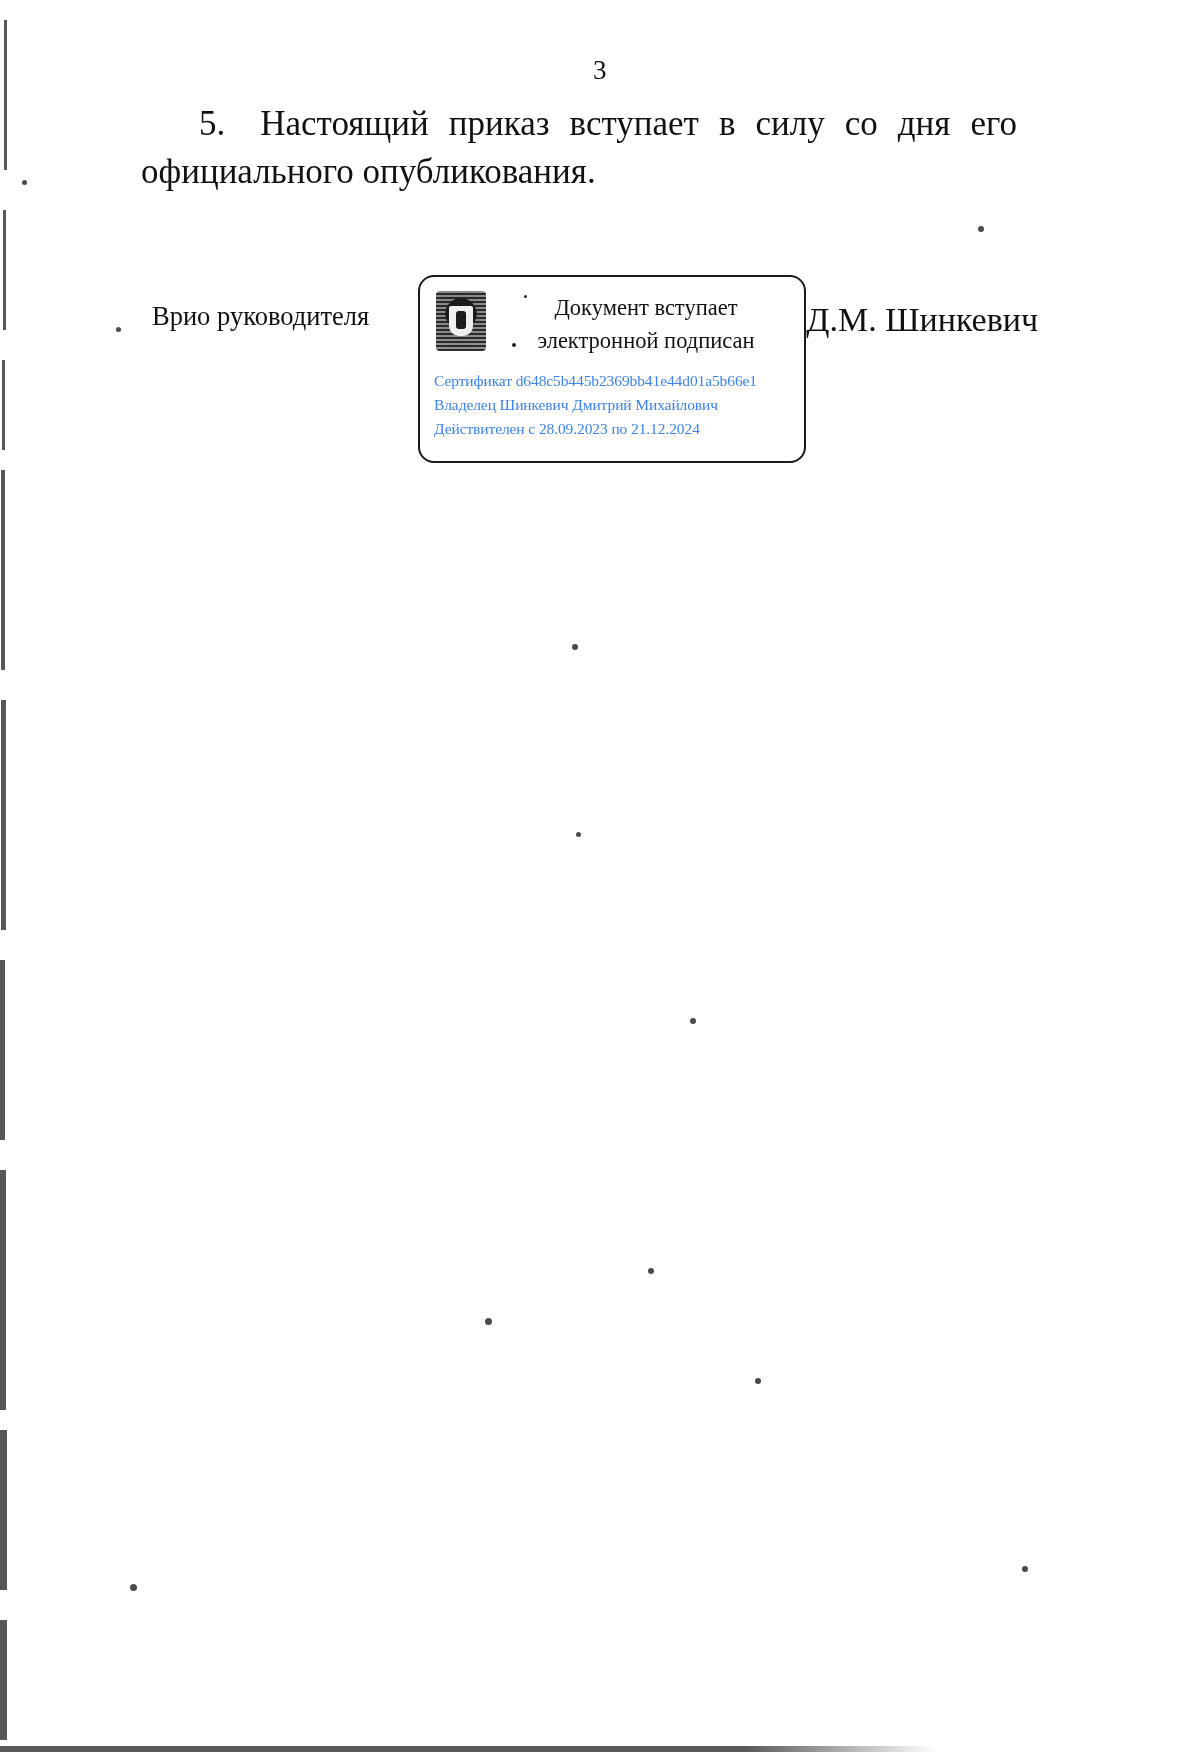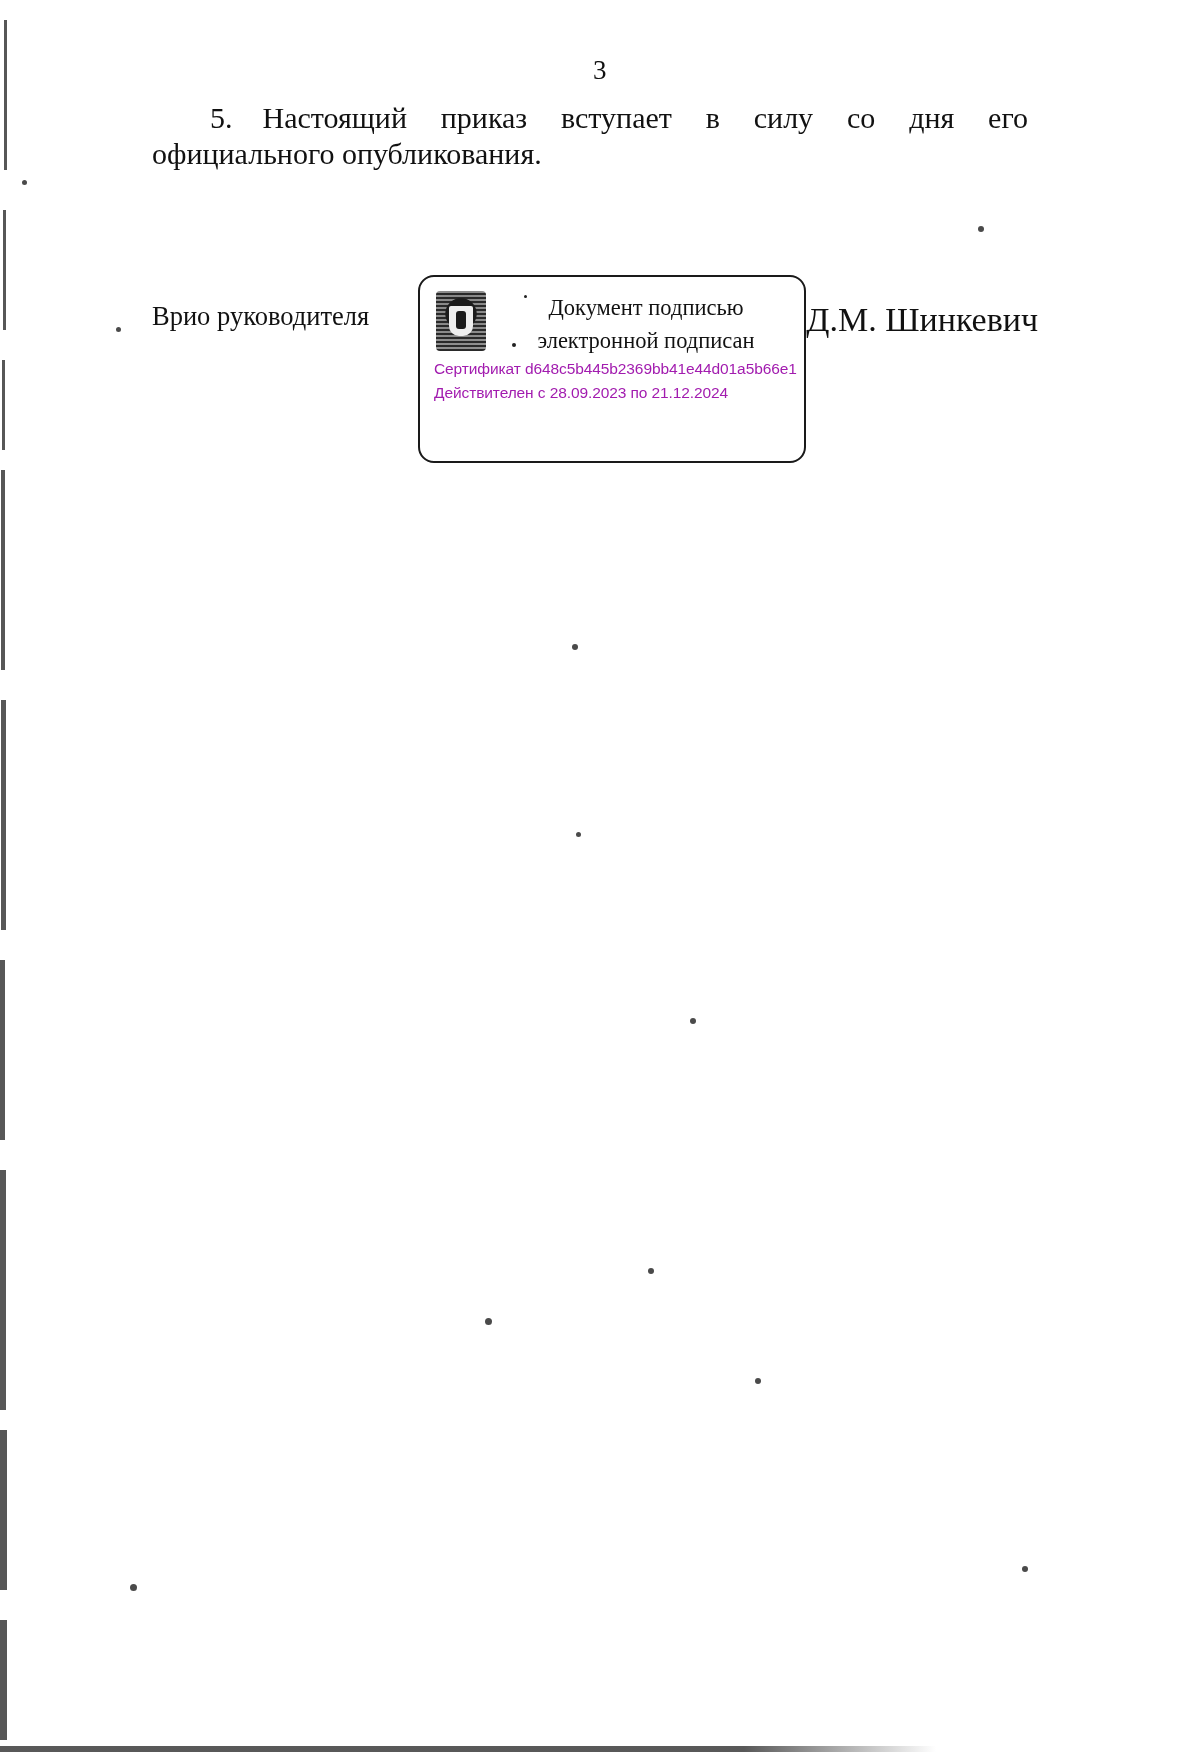--- a/index.html
+++ b/index.html
@@ -59,25 +59,25 @@
     left: 0;
     width: 1200px;
     text-align: center;
     font-size: 27px;
     letter-spacing: .5px;
   }
 
   
   .para {
     position: absolute;
-    left: 152px;
+    left: 141px;
     top: 100px;
     width: 876px;
-    font-size: 30px;
-    line-height: 36px;
+    font-size: 35px;
+    line-height: 48px;
     text-align: justify;
     text-indent: 58px;
   }
 
   
   .sig-row {
     position: absolute;
     left: 152px;
     top: 295px;
     width: 886px;
@@ -167,26 +167,26 @@
     left: 92px;
     top: 66px;
     width: 4px;
     height: 4px;
     background: #222;
     border-radius: 50%;
   }
   .stamp-details {
     position: absolute;
     left: 14px;
-    top: 80px;
+    top: 92px;
     width: 360px;
-    font-family: Liberation Sans, sans-serif;
+    font-family: Liberation Serif, serif;
     font-size: 15.5px;
     line-height: 24px;
-    color: #a21caf;
+    color: #3b82f6;
     letter-spacing: -0.1px;
   }
   .stamp-details div { white-space: nowrap; }
 
   
   .speck {
     position: absolute;
     background: #2a2a2a;
     border-radius: 50%;
     opacity: .85;
@@ -220,26 +220,27 @@
   </div>
 
   <div class="stamp">
     <div class="stamp-top">
       <div class="stamp-emblem">
         <div class="inner"></div>
       </div>
       <div class="stamp-dot-a"></div>
       <div class="stamp-dot-b"></div>
       <div class="stamp-title">
-        <div>Документ подписью</div>
+        <div>Документ вступает</div>
         <div>электронной подписан</div>
       </div>
     </div>
     <div class="stamp-details">
       <div>Сертификат d648c5b445b2369bb41e44d01a5b66e1</div>
+      <div>Владелец Шинкевич Дмитрий Михайлович</div>
       <div>Действителен с 28.09.2023 по 21.12.2024</div>
     </div>
   </div>
 
   <div class="speck" style="left:22px;  top:180px; width:5px; height:5px;"></div>
   <div class="speck" style="left:116px; top:327px; width:5px; height:5px;"></div>
   <div class="speck" style="left:978px; top:226px; width:6px; height:6px;"></div>
   <div class="speck" style="left:572px; top:644px; width:6px; height:6px;"></div>
   <div class="speck" style="left:576px; top:832px; width:5px; height:5px;"></div>
   <div class="speck" style="left:690px; top:1018px; width:6px; height:6px;"></div>

